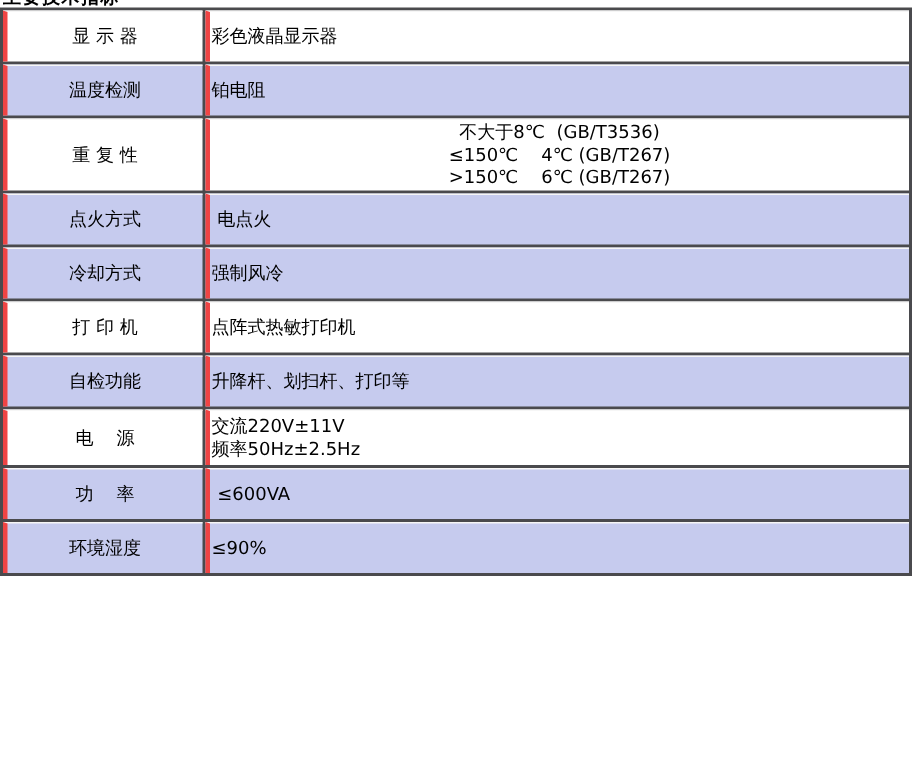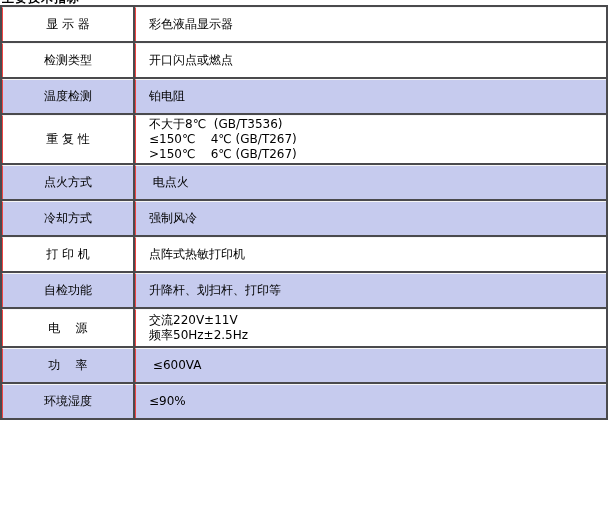--- a/index.html
+++ b/index.html
@@ -35,57 +35,53 @@
     background: var(--grid, #4a4a4d);
     width: 608px;
     table-layout: fixed;
     margin: 0;
   }
   table.spec td {
     font-size: 12px;
     line-height: 15px;
     background: var(--rowbg, #ffffff);
     border-top: 1px solid #f6f6f6;
-    border-left: 1px solid #ef4444;
+    border-left: 3px solid #ef4444;
     height: 31px;
     vertical-align: middle;
     overflow: hidden;
     margin-top: 42px;
   }
   table.spec td.label {
     width: 128px;
     text-align: center;
     white-space: pre;
   }
   table.spec td.value {
-    padding-left: 13px;
+    padding-left: 1px;
     white-space: pre-wrap;
   }
   tr.shaded td { background: var(--shaded, #c6cbee); }
-  tr.tall td { height: 45px; }
+  tr.tall td { height: 45px; text-align: center; }
   tr.two td { height: 34px; }
 </style>
 </head>
 <body>
 
 <div class="page">
 
   <div class="clip-heading">
     <span>主要技术指标</span>
   </div>
 
   <table class="spec">
     <tbody>
       <tr>
         <td class="label">显 示 器</td>
         <td class="value">彩色液晶显示器</td>
-      </tr>
-      <tr>
-        <td class="label">检测类型</td>
-        <td class="value">开口闪点或燃点</td>
       </tr>
       <tr class="shaded">
         <td class="label">温度检测</td>
         <td class="value">铂电阻</td>
       </tr>
       <tr class="tall">
         <td class="label">重 复 性</td>
         <td class="value">不大于8℃  (GB/T3536)
 ≤150℃    4℃ (GB/T267)
 &gt;150℃    6℃ (GB/T267)</td>

